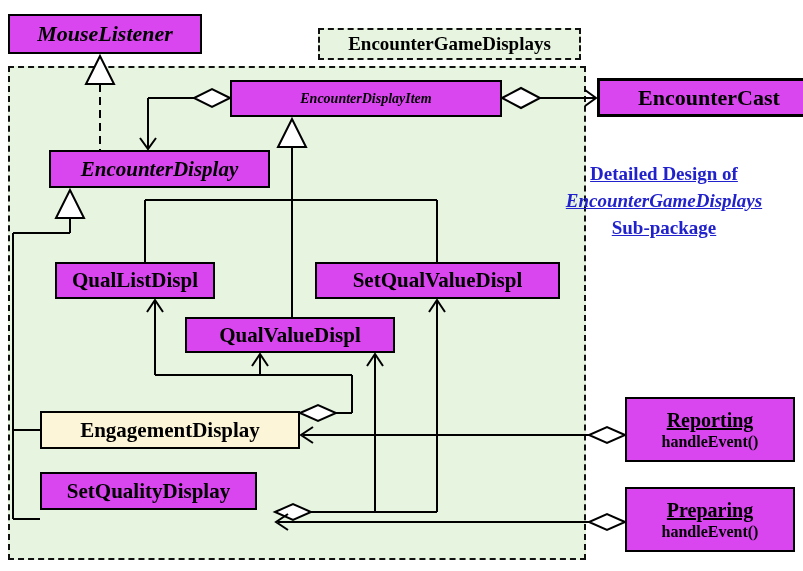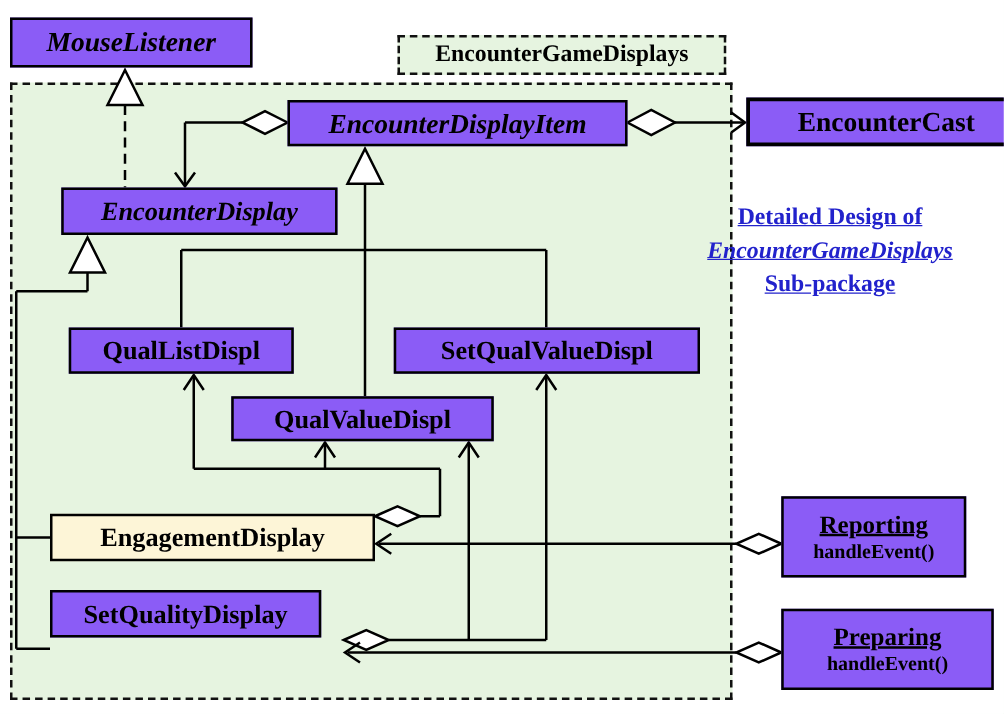--- a/index.html
+++ b/index.html
@@ -17,36 +17,36 @@
   .package-label {
     position:absolute; left:318px; top:28px; width:263px; height:32px;
     background:var(--package-bg,#e6f4e0); border:2px dashed #111; z-index:2;
     display:flex; align-items:center; justify-content:center;
     font-weight:bold; font-size:19px; white-space:nowrap;
   }
 
   svg.lines { position:absolute; left:0; top:0; z-index:1; }
 
   .cls {
-    position:absolute; background:#8b5cf6; border:2px solid #000;
+    position:absolute; background:#d946ef; border:2px solid #000;
     display:flex; align-items:center; justify-content:center;
     font-weight:bold; font-size:21px; z-index:2; white-space:nowrap;
   }
   .it { font-style:italic; }
 
   .c-mouselistener { left:8px;   top:14px;  width:194px; height:40px; font-size:22px; }
-  .c-edi           { left:230px; top:80px;  width:272px; height:37px; font-size:22px; }
+  .c-edi           { left:230px; top:80px;  width:272px; height:37px; font-size:14px; }
   .c-cast          { left:597px; top:78px;  width:224px; height:39px; font-size:22px; border-width:3px; }
   .c-edisp         { left:35px;  top:150px; width:221px; height:38px;margin-left:14px; }
-  .c-qld           { left:55px;  top:262px; width:180px; height:37px; }
+  .c-qld           { left:55px;  top:262px; width:160px; height:37px; }
   .c-sqvd          { left:315px; top:262px; width:245px; height:37px; }
   .c-qvd           { left:185px; top:317px; width:210px; height:36px;text-align:right; }
   .c-eng           { left:40px;  top:411px; width:260px; height:38px; background:var(--engagement-bg,#fdf5d7); }
   .c-sqd           { left:40px;  top:472px; width:217px; height:38px; }
-  .c-rep           { left:625px; top:397px; width:148px; height:65px; flex-direction:column; gap:2px; }
+  .c-rep           { left:625px; top:397px; width:170px; height:65px; flex-direction:column; gap:2px; }
   .c-prep          { left:625px; top:487px; width:170px; height:65px; flex-direction:column; gap:2px; }
 
   .obj-name   { font-size:20px; text-decoration:underline; line-height:1.1; }
   .obj-method { font-size:16px; line-height:1.1; }
 
   .annotation {
     position:absolute; left:538px; top:160px; width:252px; z-index:2;
     text-align:center; color:var(--annotation-blue,#2222cc);
     font-weight:bold; font-size:19px; line-height:27px; cursor:pointer;
   }

